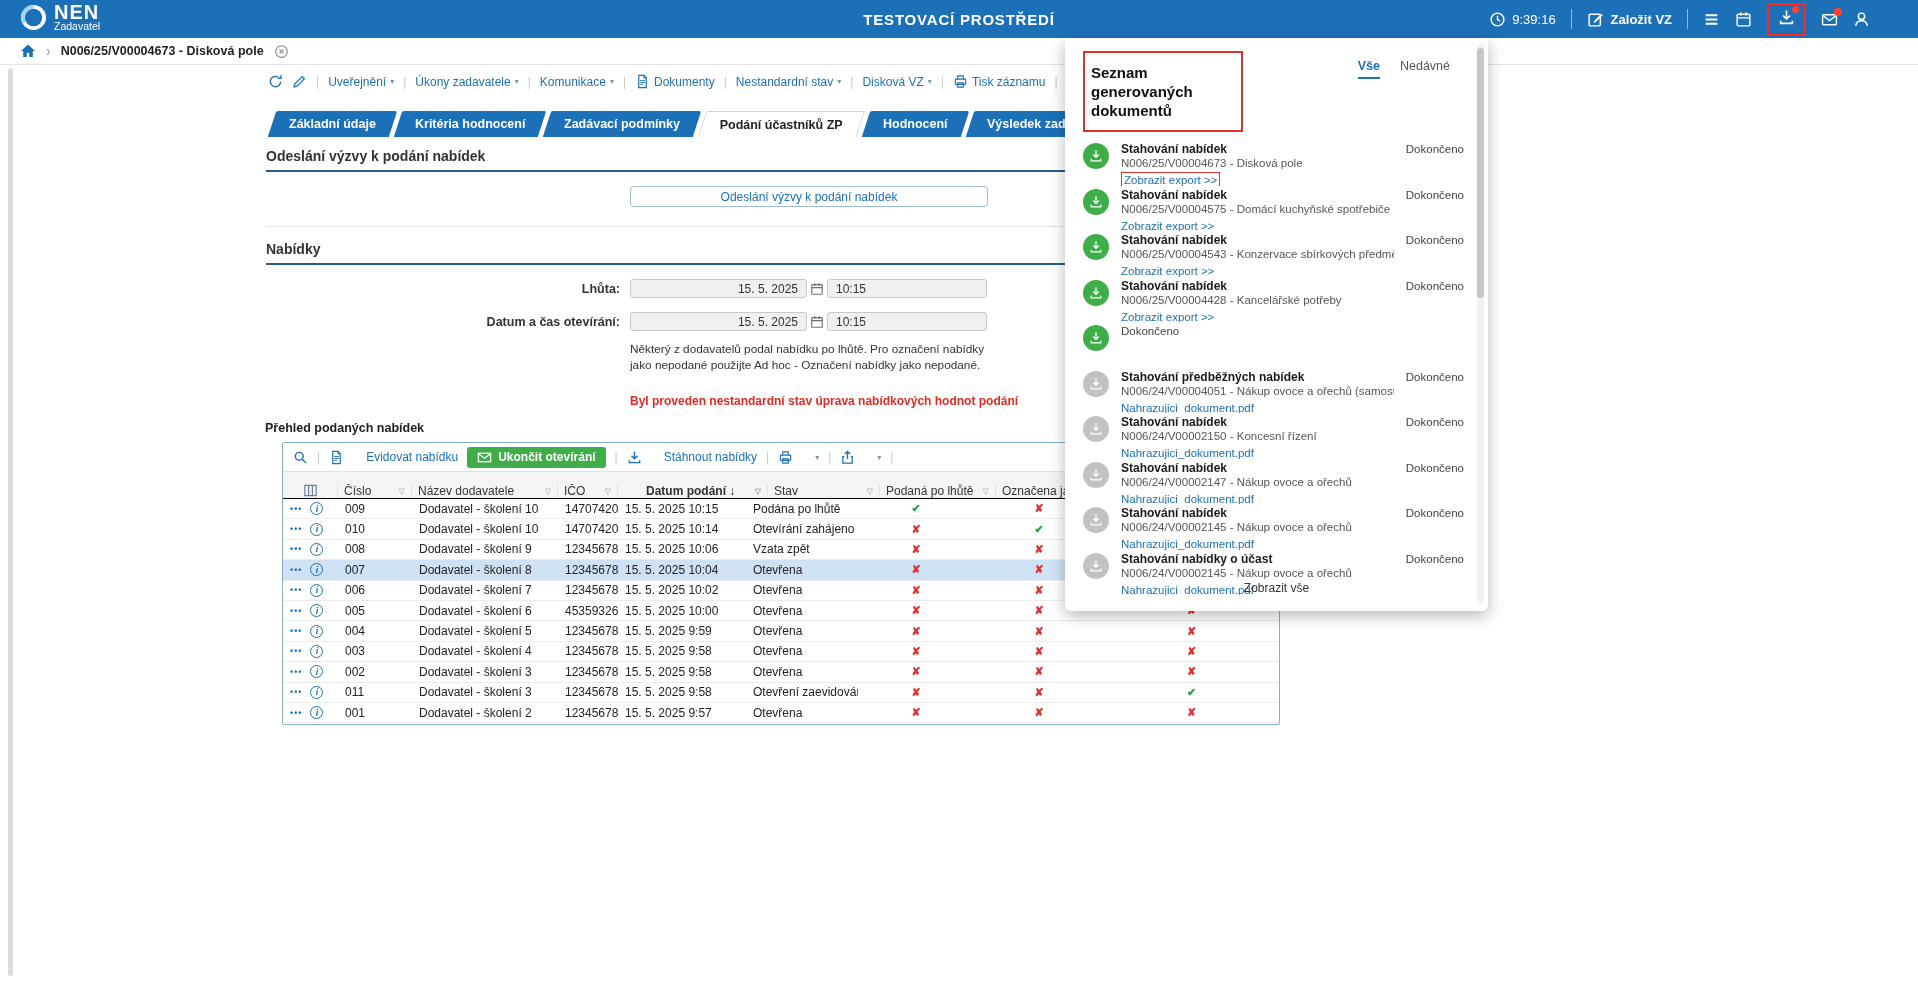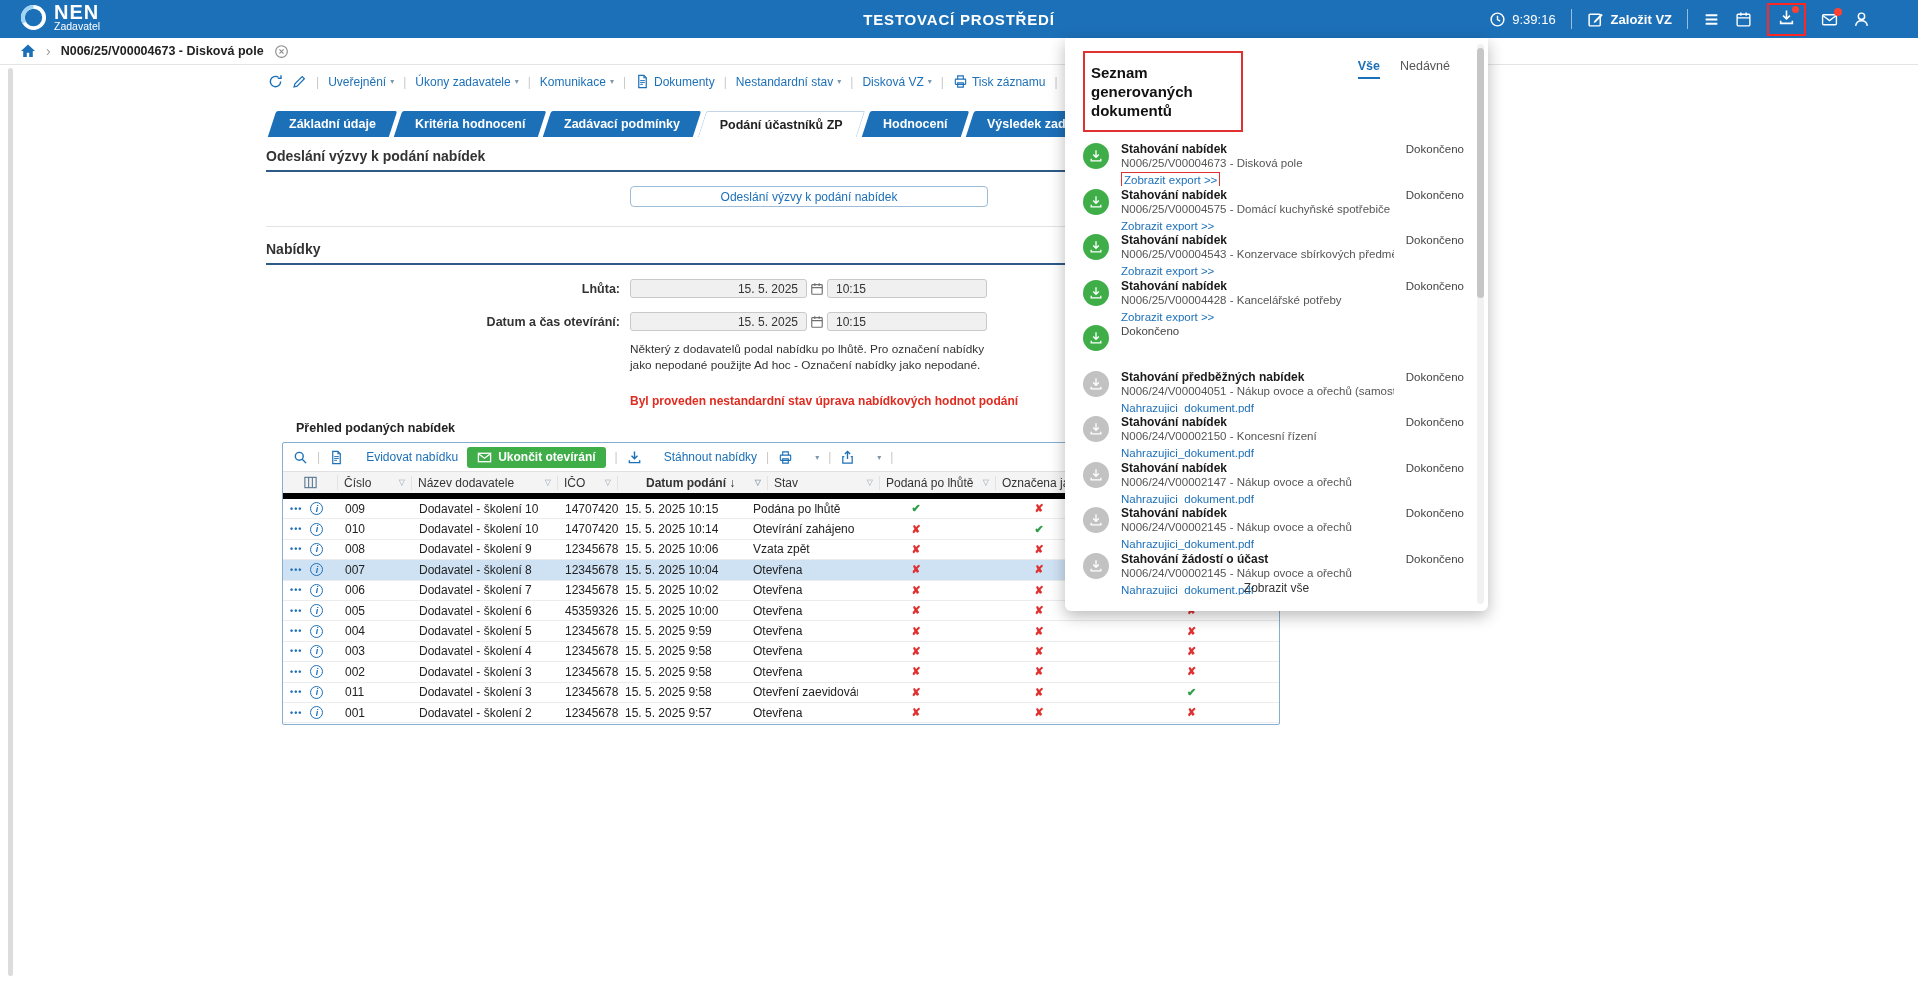--- a/index.html
+++ b/index.html
@@ -58,29 +58,29 @@
   .flabel { position:absolute; left:4px; width:354px; text-align:right; font-size:12.5px; font-weight:bold; color:#333; }
   .frow { position:absolute; left:368px; display:flex; align-items:center; gap:3px; }
   .field { height:19px; background:#f0f0f0; border:1px solid #c9c9c9; border-radius:3px; font-size:12px; color:#333; display:flex; align-items:center; padding:0 8px; gap:6px; }
   .f-date { width:177px;justify-content:flex-end; }
   .f-time { width:160px; }
   .cal-sm { width:14px; height:14px; color:#6f6f6f; cursor:pointer; }
 
   .note { position:absolute; left:368px; top:272px; width:376px; font-size:11.8px; color:#333; line-height:15.5px; }
   .warning { position:absolute; left:368px; top:324px; font-size:12px; font-weight:bold; color:#e02b20; }
 
-  .grid-title { position:absolute; left:34px; top:351px; font-size:12.5px; font-weight:bold; color:#222; }
+  .grid-title { position:absolute; left:3px; top:351px; font-size:12.5px; font-weight:bold; color:#222; }
 
   .grid { position:absolute; left:20px; top:372px; width:998px; height:283px; border:1px solid #86aecf; border-radius:2px; background:#fff; }
   .gtb { height:29px; display:flex; align-items:center; gap:9px; padding:0 10px; font-size:12px; color:#1c70b8; border-bottom:1px solid #e0e0e0; white-space:nowrap; }
   .gtb-item { display:flex; align-items:center; gap:22px; cursor:pointer; }
   .btn-green { display:flex; align-items:center; gap:6px; background:#3fae49; color:#fff; font-weight:bold; font-size:12px; border-radius:3px; padding:3px 10px; cursor:pointer; }
   .btn-green .g-ic { color:#fff; }
 
-  .ghead { height:27px; background:#f4f4f4; display:flex; align-items:center; font-size:12px; color:#333; border-bottom:6px solid #000000; }
+  .ghead { height:27px; background:#f4f4f4; display:flex; align-items:flex-end; font-size:12px; color:#333; border-bottom:1px solid #000000; }
   .hc { display:flex; align-items:center; justify-content:space-between; padding:0 6px; border-right:1px solid #e2e2e2; overflow:hidden; white-space:nowrap; cursor:pointer; }
   .hc:last-child { border-right:none; }
   .filter { font-size:8px; color:#97a6b3; margin-left:4px; }
   .sort { font-weight:bold; color:#222; }
   .hc.sorted { font-weight:bold;margin-left:22px; }
   .ic-cols { width:15px; height:15px; color:#5c7995; margin:0 auto; cursor:pointer; }
 
   .w-act { width:55px; } .w-cis { width:74px; } .w-dod { width:146px; } .w-ico { width:60px; }
   .w-dat { width:128px; } .w-sta { width:112px; } .w-lhu { width:116px; } .w-ozn { width:130px; } .w-c3 { flex:1; }
 
@@ -721,21 +721,21 @@
     </div>
     <div class="dstatus">Dokončeno</div>
   </div>
       <div class="ditem">
     <div class="dicon gray">
       <svg>
             <use href="#i-dl"></use>
           </svg>
     </div>
     <div class="dbody">
-      <div class="dtit le dtitle">Stahování žádostí o účast</div>
+      <div class="dtit le dtitle">Stahování nabídky o účast</div>
       <div class="dsub">N006/24/V00002145 - Nákup ovoce a ořechů</div>
       <span class="dlink">Nahrazujici_dokument.pdf</span>
     </div>
     <div class="dstatus">Dokončeno</div>
   </div>
     </div>
   <div class="dl-footer">Zobrazit vše</div>
   <div class="dl-scrollbar">
     <div class="dl-thumb"></div>
   </div>

